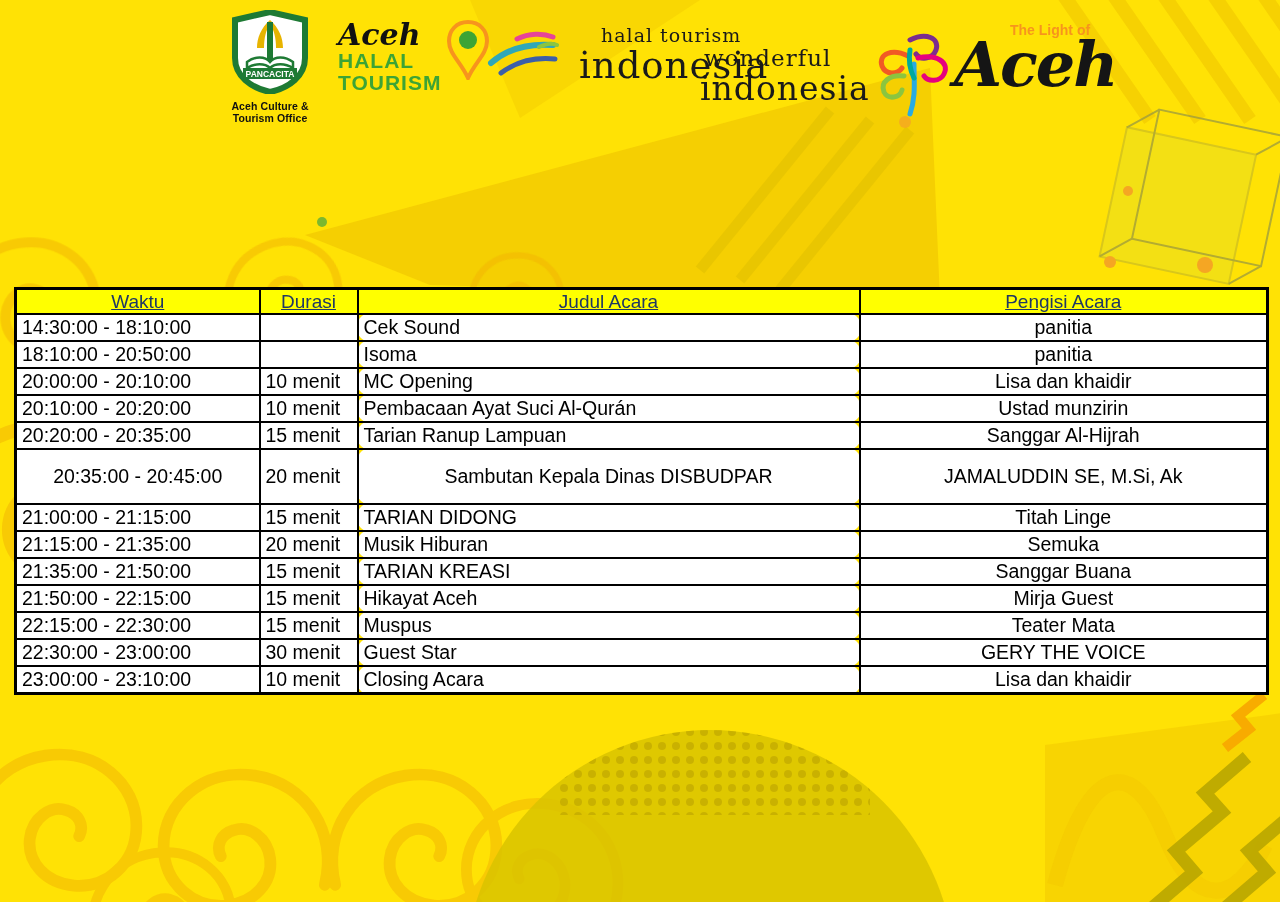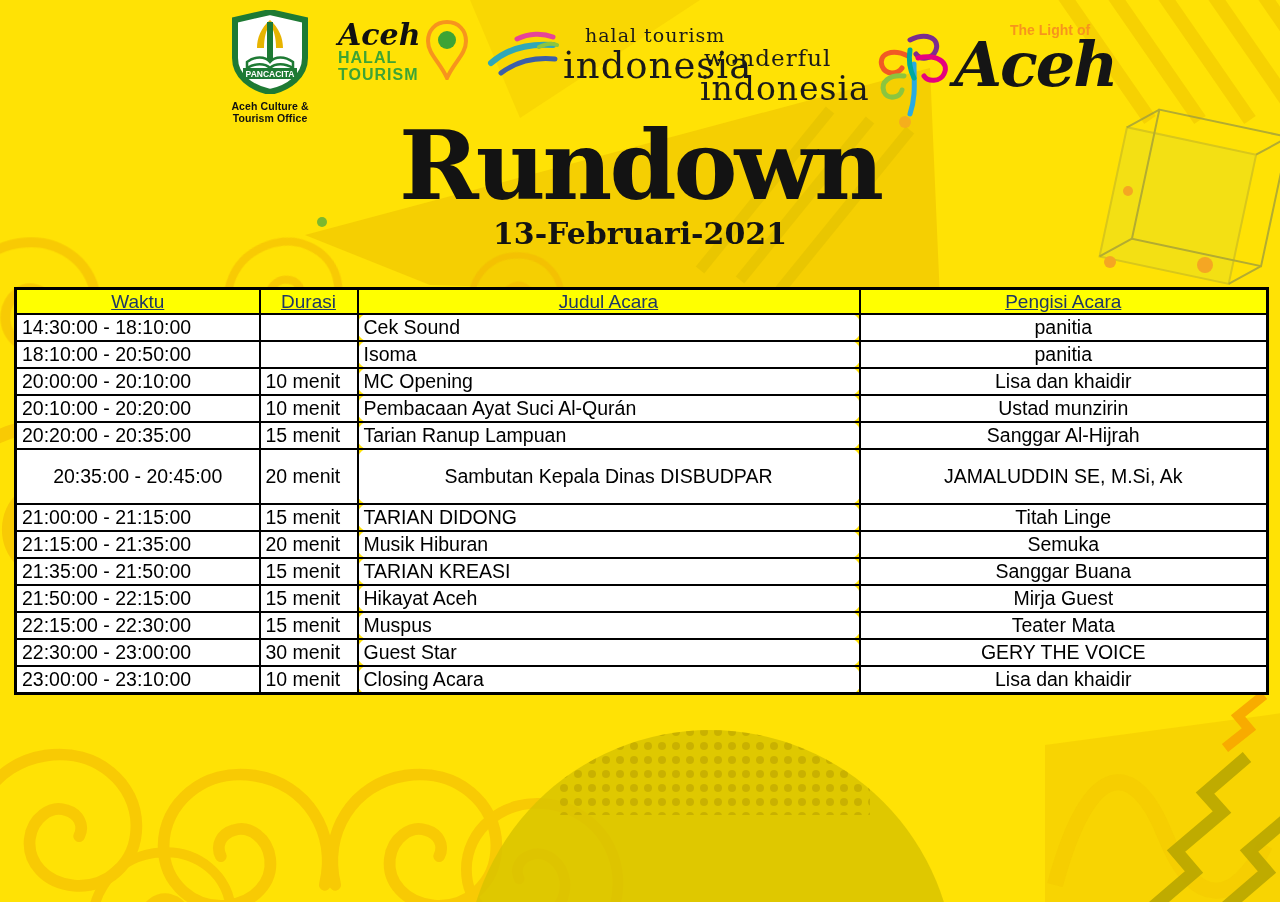--- a/index.html
+++ b/index.html
@@ -10,24 +10,24 @@
   
   .logo-bar{position:absolute;left:0;top:0;width:1280px;height:120px;z-index:2;}
   .logo{position:absolute;}
   
   .logo-pancacita{left:210px;top:10px;width:120px;text-align:center;}
   .logo-pancacita .caption{font-size:10.5px;font-weight:bold;color:#111;margin-top:2px;letter-spacing:.1px;}
   
   .logo-aht{left:338px;top:20px;display:flex;gap:6px;align-items:flex-start;}
   .aht-text{line-height:1;}
   .aht-aceh{font-family:"DejaVu Serif",serif;font-style:italic;font-weight:bold;font-size:30px;color:#111;}
-  .aht-halal,.aht-tourism{font-size:16px;font-weight:bold;color:var(--green,#3DA435);letter-spacing:1px;line-height:1.05;}
+  .aht-halal,.aht-tourism{font-size:21px;font-weight:bold;color:var(--green,#3DA435);letter-spacing:1px;line-height:1.05;}
   
   .logo-hti{left:487px;top:26px;display:flex;align-items:center;gap:4px;}
-  .hti-text{line-height:1;color:#1a1a1a;}
+  .hti-text{line-height:1;color:#1a1a1a;margin-left:16px;}
   .hti-line1{font-family:"DejaVu Serif",serif;font-size:19px;letter-spacing:1px;margin-left:22px;}
   .hti-line2{font-family:"DejaVu Serif",serif;font-size:37px;letter-spacing:1px;margin-top:2px;}
   
   .logo-wi{left:700px;top:30px;display:flex;align-items:center;}
   .wi-text{line-height:1;color:#1a1a1a;}
   .wi-line1{font-family:"DejaVu Serif",serif;font-size:23px;letter-spacing:1px;margin-left:4px;}
   .wi-line2{font-family:"DejaVu Serif",serif;font-size:33px;letter-spacing:1px;margin-top:2px;}
   
   .logo-loa{left:948px;top:14px;width:190px;height:95px;}
   .loa-sub{position:absolute;left:62px;top:8px;color:var(--orange,#F7941D);font-size:14px;font-weight:bold;}
@@ -187,24 +187,20 @@
         <path d="M40 20 C38 32 40 40 44 48" fill="none" stroke="#00A99D" stroke-width="5" stroke-linecap="round"></path>
       </svg>
     </div>
 
     <div class="logo logo-loa">
       <div class="loa-sub">The Light of</div>
       <div class="loa-main">Aceh</div>
     </div>
   </div>
 
-  <div class="title-block">
-    <div class="page-title">Rundown</div>
-    <div class="page-date">13-Februari-2021</div>
-  </div>
 
   <table class="rundown">
     <colgroup>
       <col style="width:244px">
         <col style="width:98px">
         <col style="width:502px">
         <col style="width:408px">
     </colgroup>
     <thead>
       <tr>

